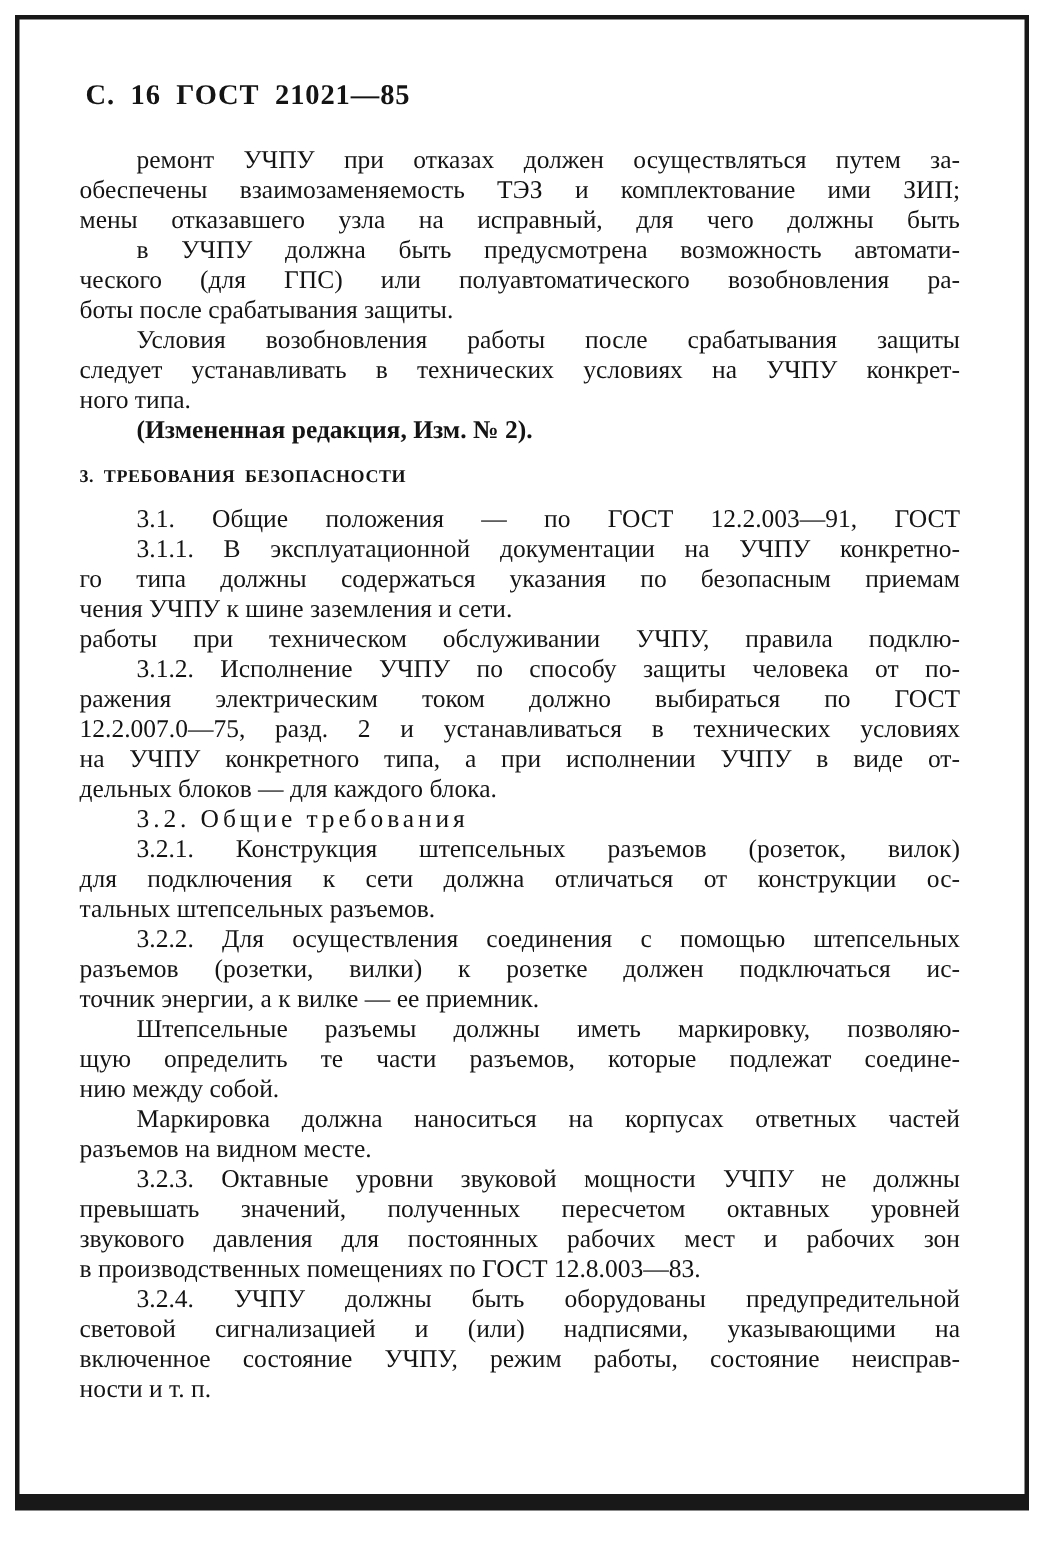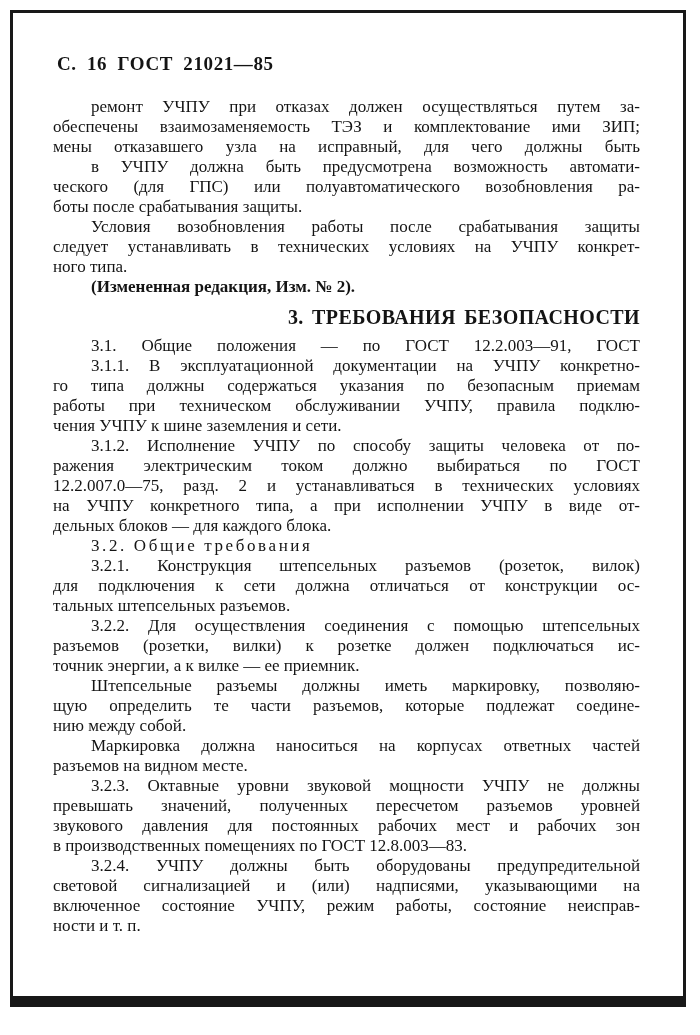--- a/index.html
+++ b/index.html
@@ -44,23 +44,23 @@
     font-size: 17px;
     line-height: 20px;
     text-align: justify;
     text-align-last: justify;
   }
   .line.end { text-align-last: left; }
   .line.indent { text-indent: 38px; }
   .line.bold { font-weight: bold; }
   .line.lsp { letter-spacing: 2.6px; }
   .heading {
-    font-size: 20px;
+    font-size: 12px;
     font-weight: bold;
-    text-align: right;
+    text-align: left;
     line-height: 20px;
     margin: 10px 0 9px 0;
     word-spacing: 3px;
     letter-spacing: 0.4px;
   }
 </style>
 </head>
 <body>
 
 <div class="page-frame"></div>
@@ -75,40 +75,40 @@
     <div class="line">ческого (для ГПС) или полуавтоматического возобновления ра-</div>
     <div class="line end">боты после срабатывания защиты.</div>
     <div class="line indent">Условия возобновления работы после срабатывания защиты</div>
     <div class="line">следует устанавливать в технических условиях на УЧПУ конкрет-</div>
     <div class="line end">ного типа.</div>
     <div class="line indent end bold">(Измененная редакция, Изм. № 2).</div>
     <div class="heading">3. ТРЕБОВАНИЯ БЕЗОПАСНОСТИ</div>
     <div class="line indent">3.1. Общие положения — по ГОСТ 12.2.003—91, ГОСТ</div>
     <div class="line indent">3.1.1. В эксплуатационной документации на УЧПУ конкретно-</div>
     <div class="line">го типа должны содержаться указания по безопасным приемам</div>
+    <div class="line end">чения УЧПУ к шине заземления и сети.</div>
     <div class="line">работы при техническом обслуживании УЧПУ, правила подклю-</div>
-    <div class="line end">чения УЧПУ к шине заземления и сети.</div>
     <div class="line indent">3.1.2. Исполнение УЧПУ по способу защиты человека от по-</div>
     <div class="line">ражения электрическим  током  должно  выбираться по ГОСТ</div>
     <div class="line">12.2.007.0—75, разд. 2 и устанавливаться в технических условиях</div>
     <div class="line">на УЧПУ конкретного типа, а при исполнении УЧПУ в виде от-</div>
     <div class="line end">дельных блоков — для каждого блока.</div>
     <div class="line indent end lsp">3.2. Общие требования</div>
     <div class="line indent">3.2.1. Конструкция штепсельных разъемов (розеток, вилок)</div>
     <div class="line">для подключения к сети должна отличаться от конструкции ос-</div>
     <div class="line end">тальных штепсельных разъемов.</div>
     <div class="line indent">3.2.2. Для осуществления соединения с помощью штепсельных</div>
     <div class="line">разъемов (розетки, вилки) к розетке должен подключаться ис-</div>
     <div class="line end">точник энергии, а к вилке — ее приемник.</div>
     <div class="line indent">Штепсельные разъемы должны иметь маркировку, позволяю-</div>
     <div class="line">щую определить те части разъемов, которые подлежат соедине-</div>
     <div class="line end">нию между собой.</div>
     <div class="line indent">Маркировка должна наноситься на корпусах ответных частей</div>
     <div class="line end">разъемов на видном месте.</div>
     <div class="line indent">3.2.3. Октавные уровни звуковой мощности УЧПУ не должны</div>
-    <div class="line">превышать значений, полученных пересчетом разъемов уровней</div>
+    <div class="line">превышать значений, полученных пересчетом октавных уровней</div>
     <div class="line">звукового давления для постоянных рабочих мест и рабочих зон</div>
     <div class="line end">в производственных помещениях по ГОСТ 12.8.003—83.</div>
     <div class="line indent">3.2.4. УЧПУ  должны  быть  оборудованы  предупредительной</div>
     <div class="line">световой сигнализацией и (или) надписями, указывающими на</div>
     <div class="line">включенное состояние УЧПУ, режим работы, состояние неисправ-</div>
     <div class="line end">ности и т. п.</div>
   </main>
 
 </body></html>

